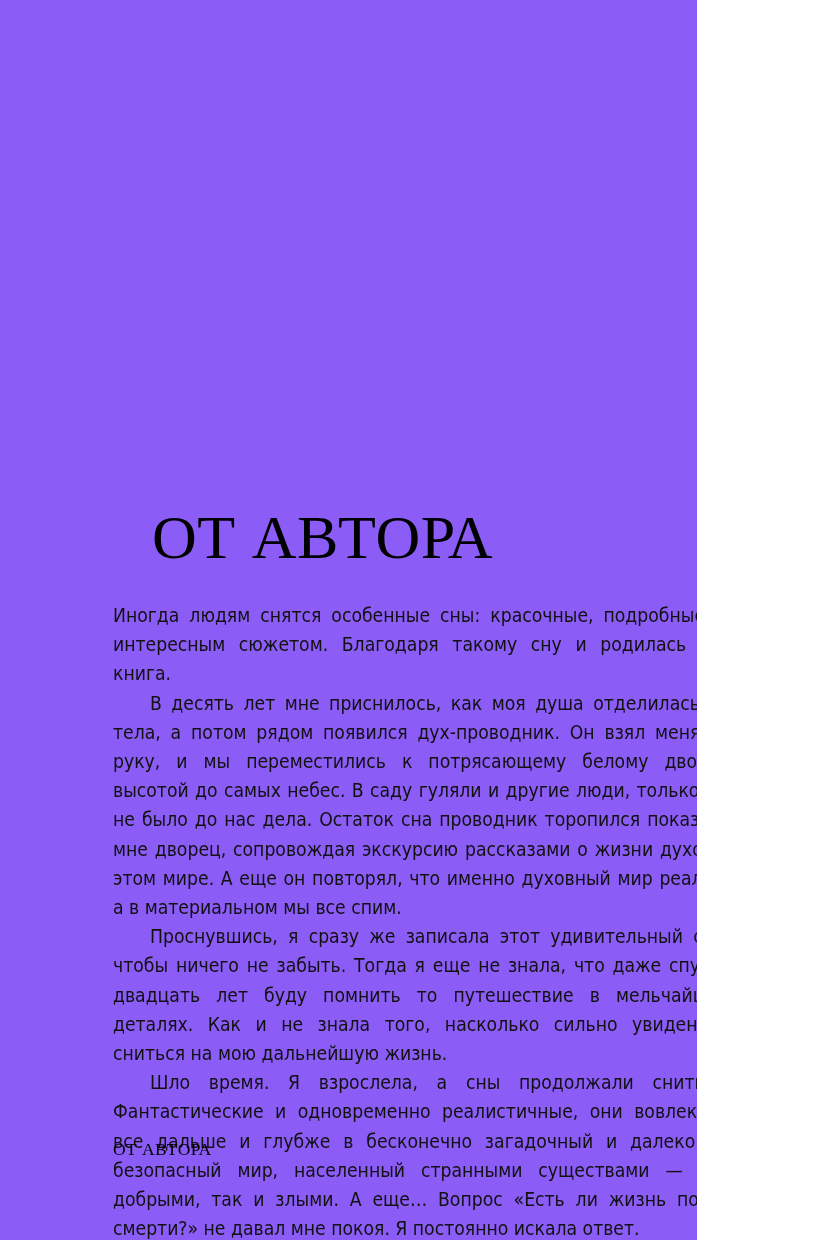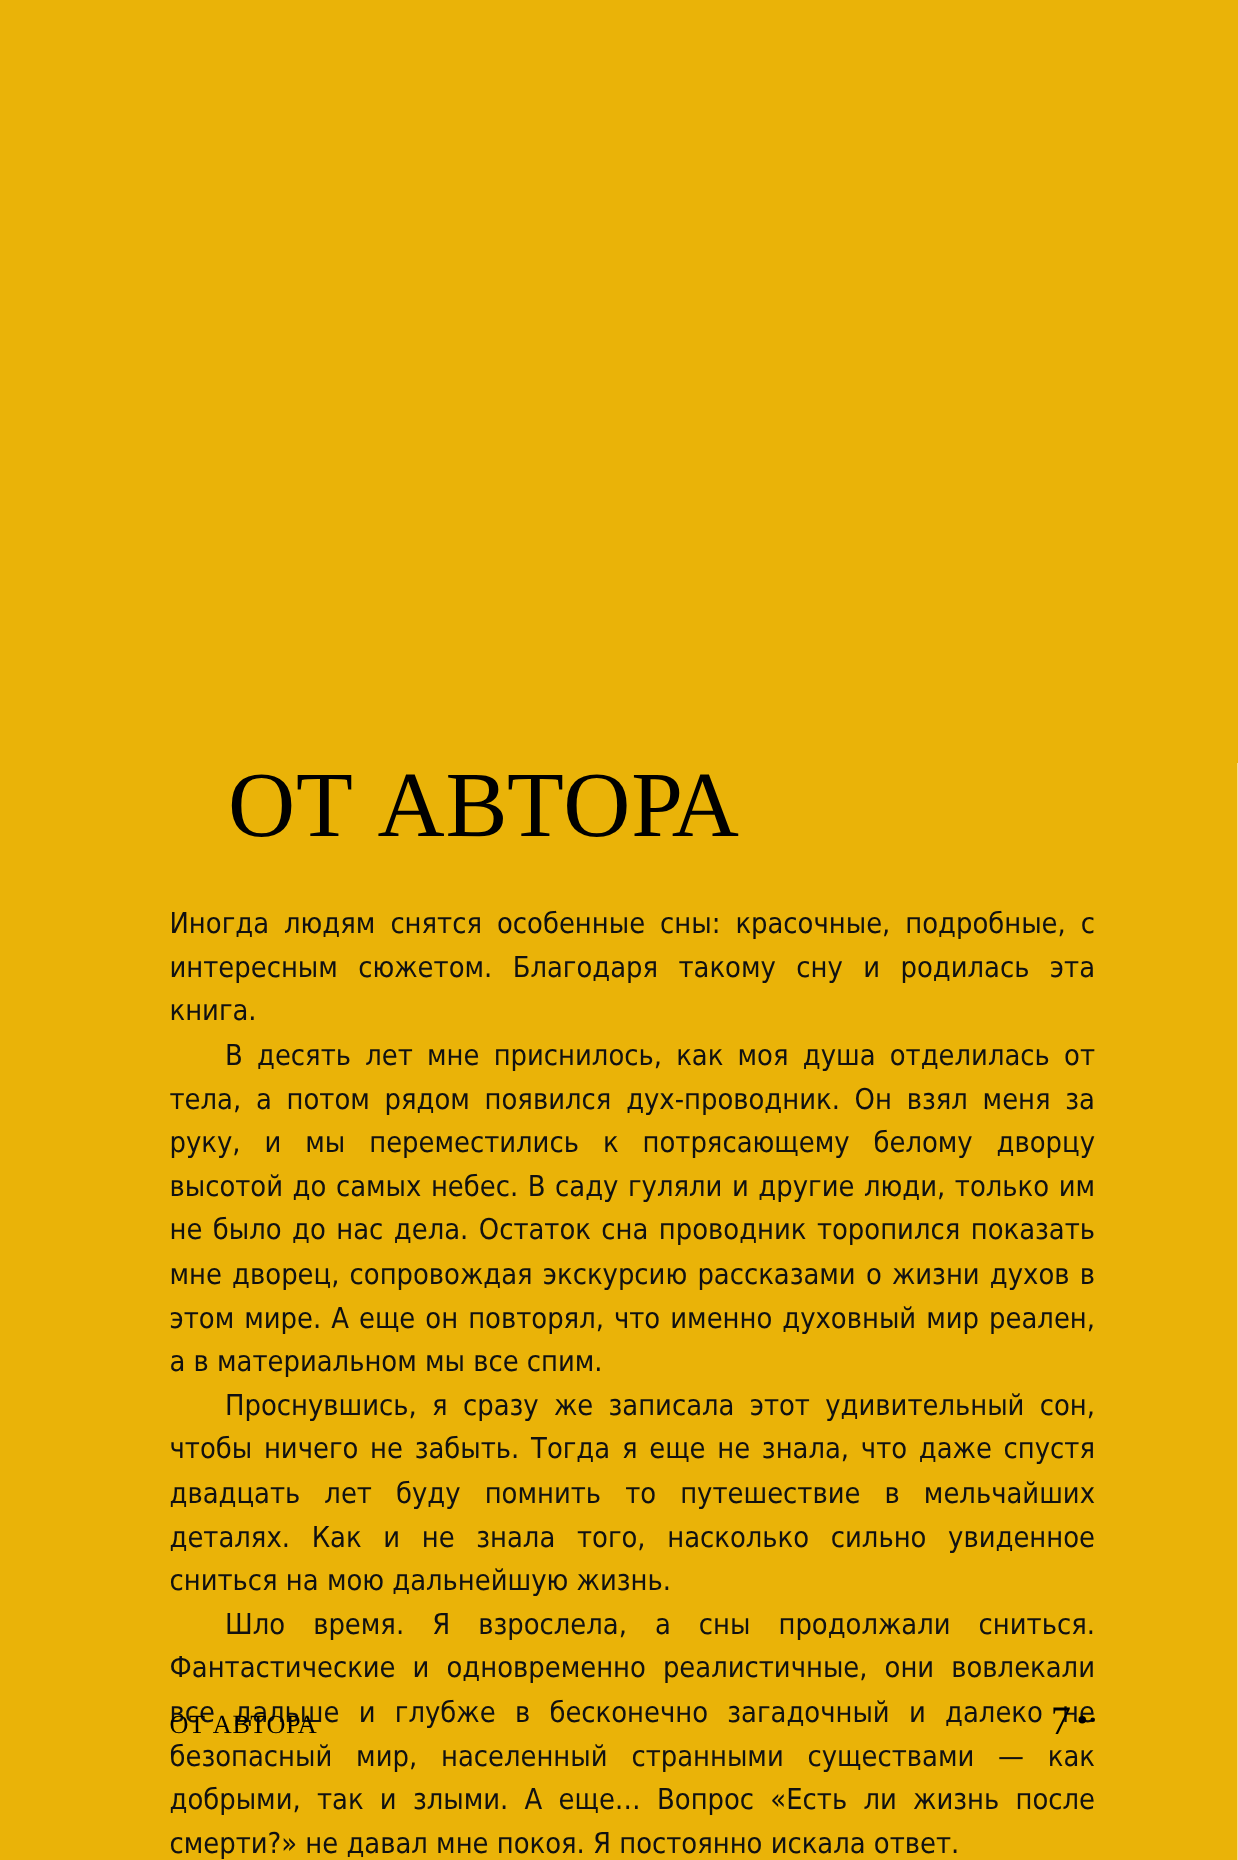--- a/index.html
+++ b/index.html
@@ -3,23 +3,23 @@
 <meta charset="utf-8">
 <style>
   html, body {
     margin: 0;
     padding: 0;
     background: #ffffff;
   }
 
   .page {
     position: relative;
-    width: 825px;
+    width: 697px;
     height: 1240px;
-    background: #eab308;
+    background: #8b5cf6;
     overflow: hidden;
     -webkit-font-smoothing: antialiased;
   }
 
   
   .chapter-title {
     position: absolute;
     left: 152px;
     top: 506px;
     margin: 0;

